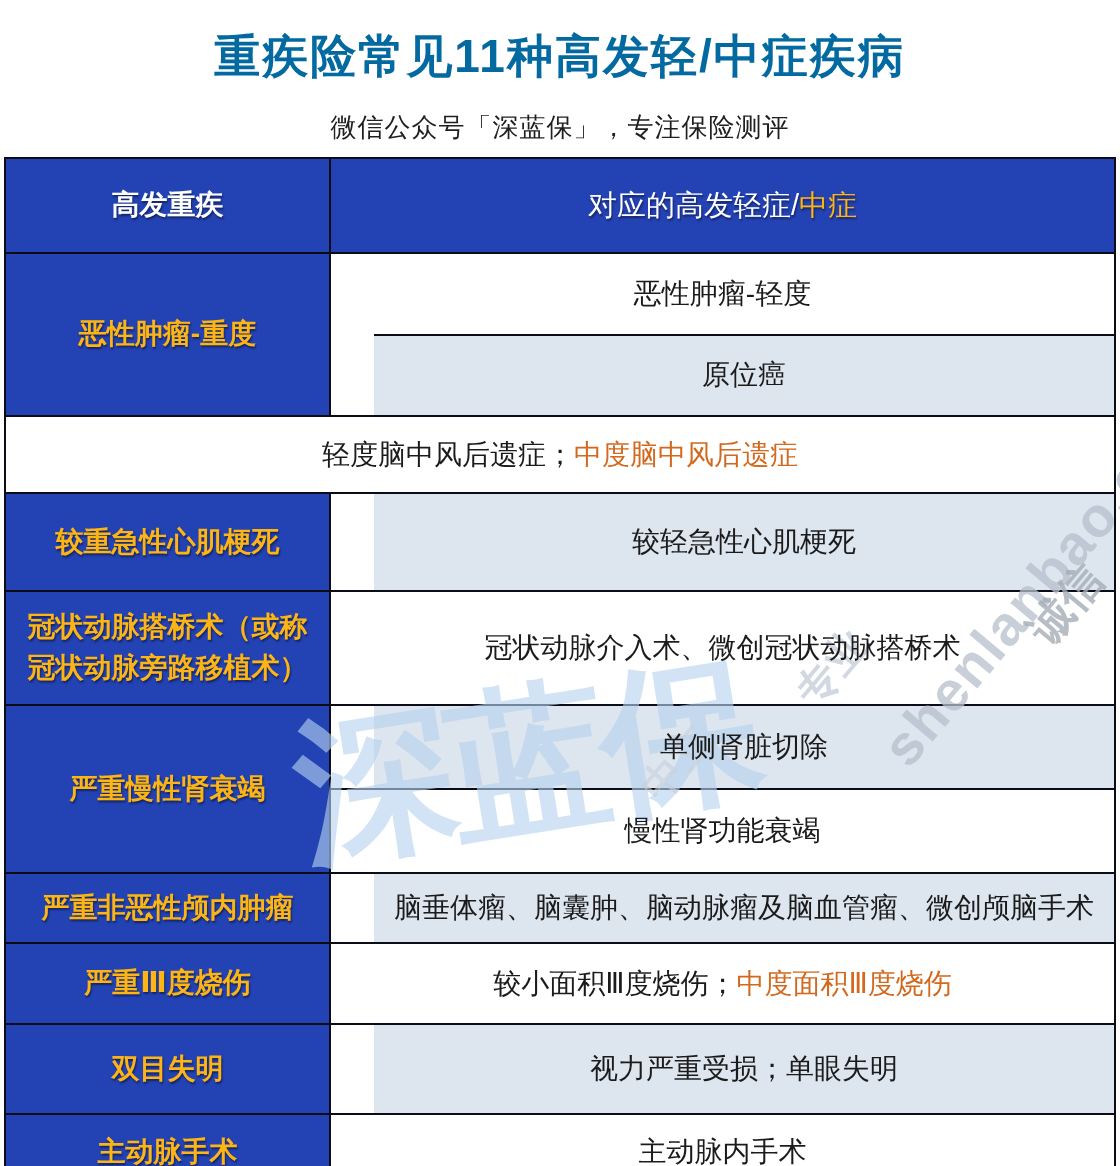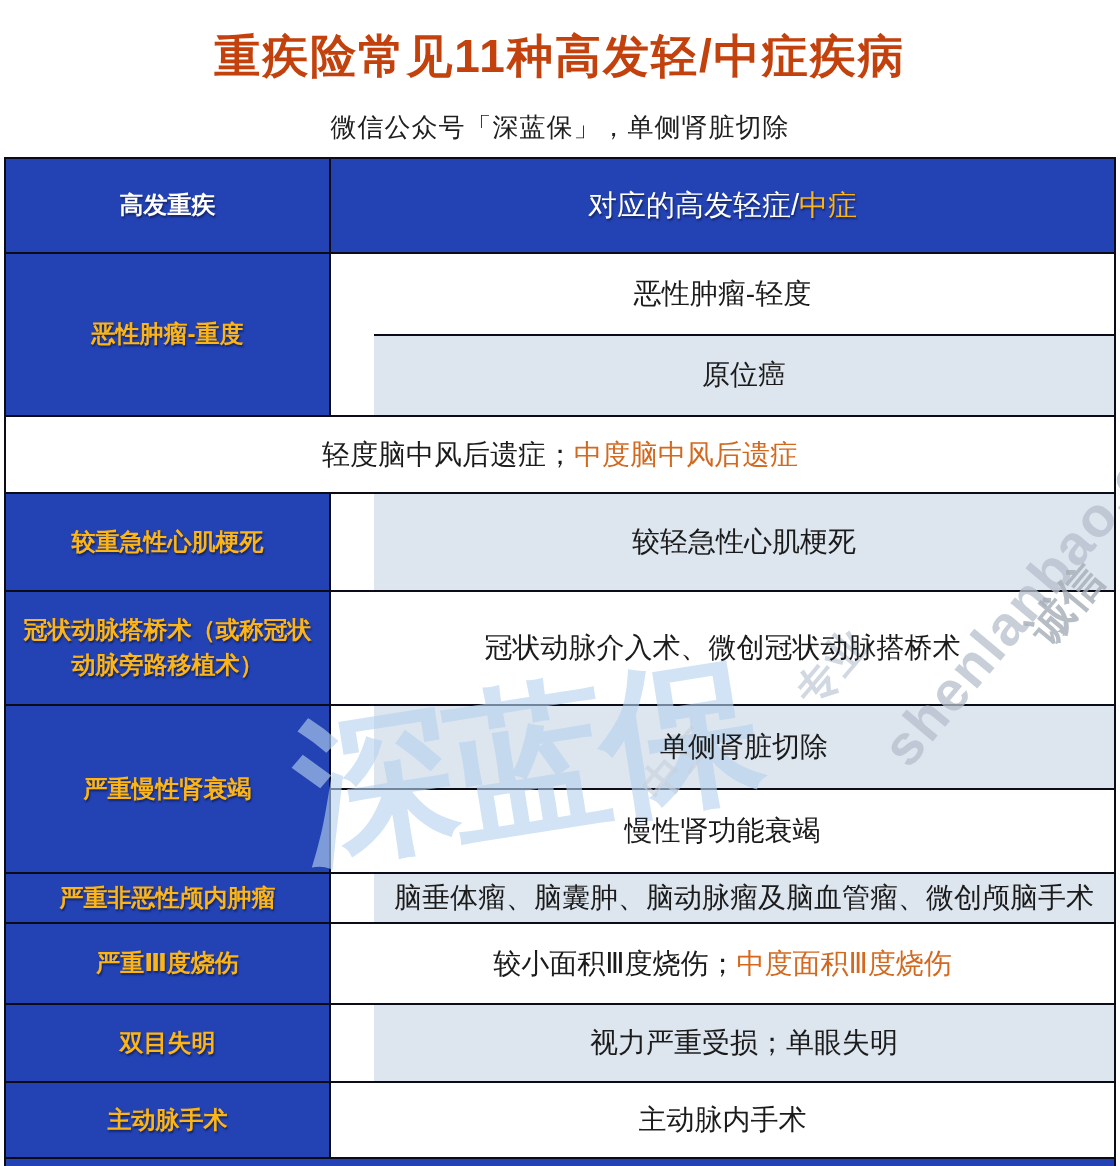--- a/index.html
+++ b/index.html
@@ -4,30 +4,30 @@
 <style>
   :root{
     --blue:#2342b4; --gold:#fcb514; --orange:#d2691e;
     --alt:#dde5ef; --ink:#1b1b1b; --line:#0c0c18;
   }
   *{box-sizing:border-box; margin:0; padding:0;}
   body{background:#888; font-family:"Liberation Sans","DejaVu Sans",sans-serif;}
   .canvas{position:relative; width:1120px; height:1166px; background:#ffffff; overflow:hidden; margin:0 auto;}
 
   .title{position:absolute; top:26px; left:0; width:100%; text-align:center;
-         font-size:46px; font-weight:900; color:#c2410c; letter-spacing:2px;}
+         font-size:46px; font-weight:900; color:#0369a1; letter-spacing:2px;}
   .subtitle{position:absolute; top:110px; left:0; width:100%; text-align:center;
          font-size:26px; font-weight:500; color:#202020; letter-spacing:1px;}
 
   .table{position:absolute; left:4px; top:157px; width:1112px; height:1009px;
          border:2px solid var(--line); border-bottom:none; display:flex; flex-direction:column;}
   .trow{display:flex; border-bottom:2px solid var(--line); flex-shrink:0;}
   .lcell{width:325px; flex-shrink:0; background:var(--blue); border-right:2px solid var(--line);
          display:flex; align-items:center; justify-content:center; text-align:center; padding:0 10px;
-         color:var(--gold); font-size:24px; font-weight:700; line-height:1.45;
+         color:var(--gold); font-size:28px; font-weight:700; line-height:1.45;
          text-shadow:1px 2px 2px rgba(0,0,0,.45);}
   .lcell.white{color:#ffffff;}
   .rcol{flex:1; display:flex; flex-direction:column;}
   .rcell{flex:1; display:flex; align-items:center; justify-content:center; text-align:center;
          font-size:28px; font-weight:500; color:var(--ink); padding:0 6px;}
   .rcell + .rcell{border-top:2px solid var(--line);}
   .rcell.head{color:#ffffff; font-weight:400; font-size:29px; background:var(--blue);
          text-shadow:1px 2px 2px rgba(0,0,0,.45);}
   .bg-white{background:#ffffff;}
   .bg-alt{background:var(--alt);margin-left:43px;}
@@ -47,21 +47,21 @@
           transform:rotate(-50deg); font-weight:700;}
   .wm-tag3{left:635px; top:735px; font-size:42px; color:#c6d0dc; opacity:.6;
           transform:rotate(-50deg); font-weight:700;}
 </style>
 </head>
 <body>
 
 <div class="canvas">
 
   <div class="title">重疾险常见11种高发轻/中症疾病</div>
-  <div class="subtitle">微信公众号「深蓝保」，单侧肾脏切除</div>
+  <div class="subtitle">微信公众号「深蓝保」，专注保险测评</div>
 
   <div class="table">
 
     <div class="trow" style="height:95px">
       <div class="lcell white">
         <span>高发重疾</span>
       </div>
       <div class="rcol">
         <div class="rcell head">
           <span><span>对应的高发轻症/</span><span class="hl-gold">中症</span></span>
@@ -120,21 +120,21 @@
       <div class="rcol">
         <div class="rcell bg-alt">
           <span><span>单侧肾脏切除</span><span class="hl-orange"></span></span>
         </div>
         <div class="rcell bg-white">
           <span><span>慢性肾功能衰竭</span><span class="hl-orange"></span></span>
         </div>
       </div>
     </div>
 
-    <div class="trow" style="height:50px">
+    <div class="trow" style="height:70px">
       <div class="lcell">
           <span>严重非恶性颅内肿瘤</span>
         </div>
       <div class="rcol">
         <div class="rcell bg-alt">
           <span><span>脑垂体瘤、脑囊肿、脑动脉瘤及脑血管瘤、微创颅脑手术</span><span class="hl-orange"></span></span>
         </div>
       </div>
     </div>
 
@@ -142,21 +142,21 @@
       <div class="lcell">
           <span>严重Ⅲ度烧伤</span>
         </div>
       <div class="rcol">
         <div class="rcell bg-white">
           <span><span>较小面积Ⅲ度烧伤；</span><span class="hl-orange">中度面积Ⅲ度烧伤</span></span>
         </div>
       </div>
     </div>
 
-    <div class="trow" style="height:78px">
+    <div class="trow" style="height:90px">
       <div class="lcell">
           <span>双目失明</span>
         </div>
       <div class="rcol">
         <div class="rcell bg-alt">
           <span><span>视力严重受损；单眼失明</span><span class="hl-orange"></span></span>
         </div>
       </div>
     </div>
 

